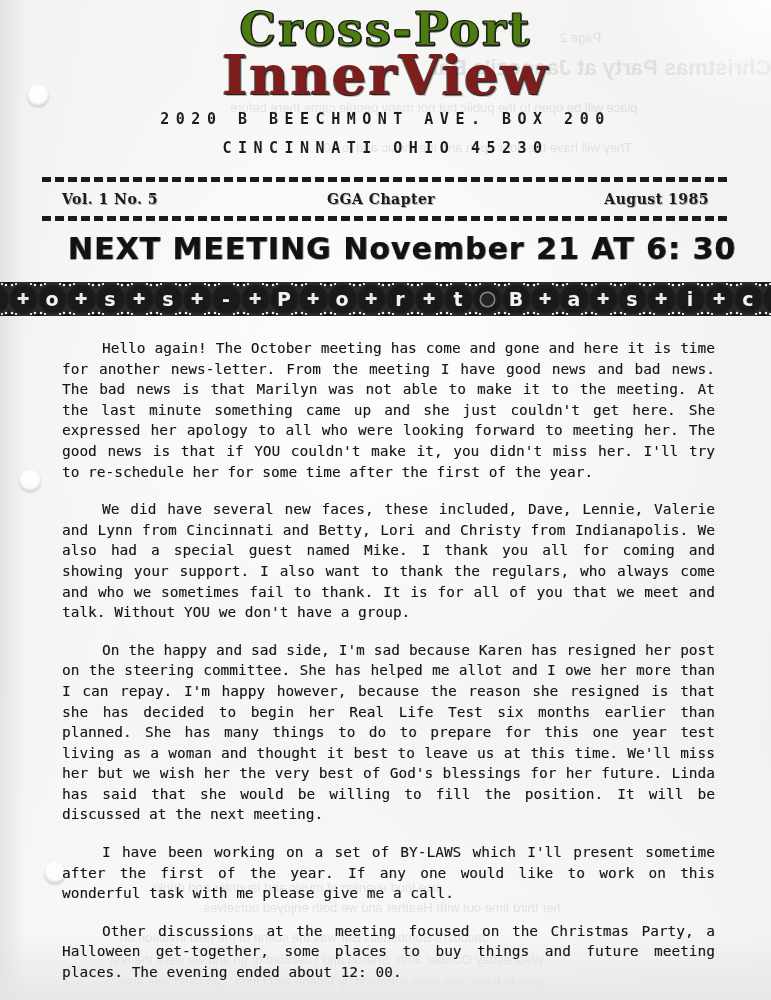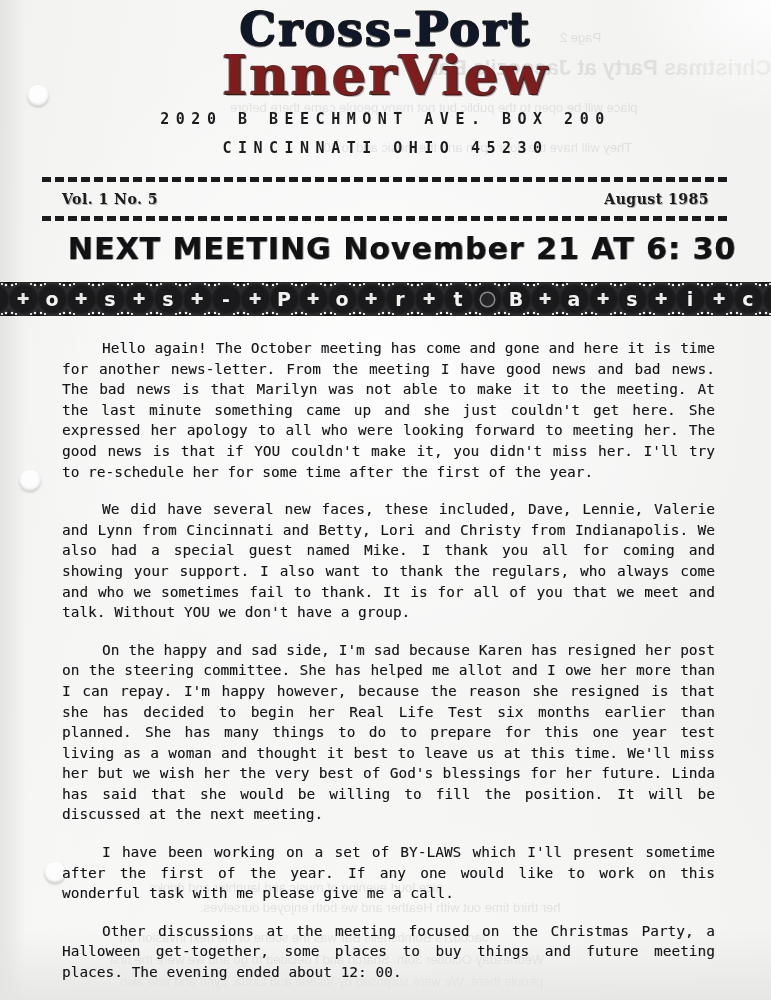--- a/index.html
+++ b/index.html
@@ -93,21 +93,21 @@
     text-shadow:
        1px 0 0 rgba(20,20,22,0.55),
       -1px 0 0 rgba(20,20,22,0.35),
        0 1px 0 rgba(20,20,22,0.5),
        0 -1px 0 rgba(20,20,22,0.3),
        2px 1px 0 rgba(40,40,42,0.25);
   }
   .mast-line1 {
     font-size: 46px;
     -webkit-text-stroke: 1px #17171a;
-    color: #0f172a;
+    color: #4d7c0f;
     text-shadow:
        1px 1px 0 #2a2a2c,
       -1px 0 0 #343436,
        0 2px 0 rgba(25,25,27,0.55);
   }
   .mast-line2 {
     font-size: 54px;
     margin-top: -4px;
     color: #7f1d1d;
     text-shadow:
@@ -261,20 +261,21 @@
       <div class="mast-line1">Cross-Port</div>
       <div class="mast-line2">InnerView</div>
       <div class="mast-addr">2020 B BEECHMONT AVE.  BOX 200</div>
       <div class="mast-addr">CINCINNATI OHIO 45230</div>
     </div>
 
     <div class="dash-rule" style="margin-top:18px;"></div>
 
     <div class="volume-row">
       <span>Vol. 1 No. 5</span>
+      <span>GGA Chapter</span>
       <span>August 1985</span>
     </div>
 
     <div class="dash-rule"></div>
 
     <div class="next-meeting">NEXT MEETING  November 21 AT 6: 30</div>
 
     <div class="banner">
       <div class="banner-inner" id="banner-inner">
           <div class="bchar">r</div>

